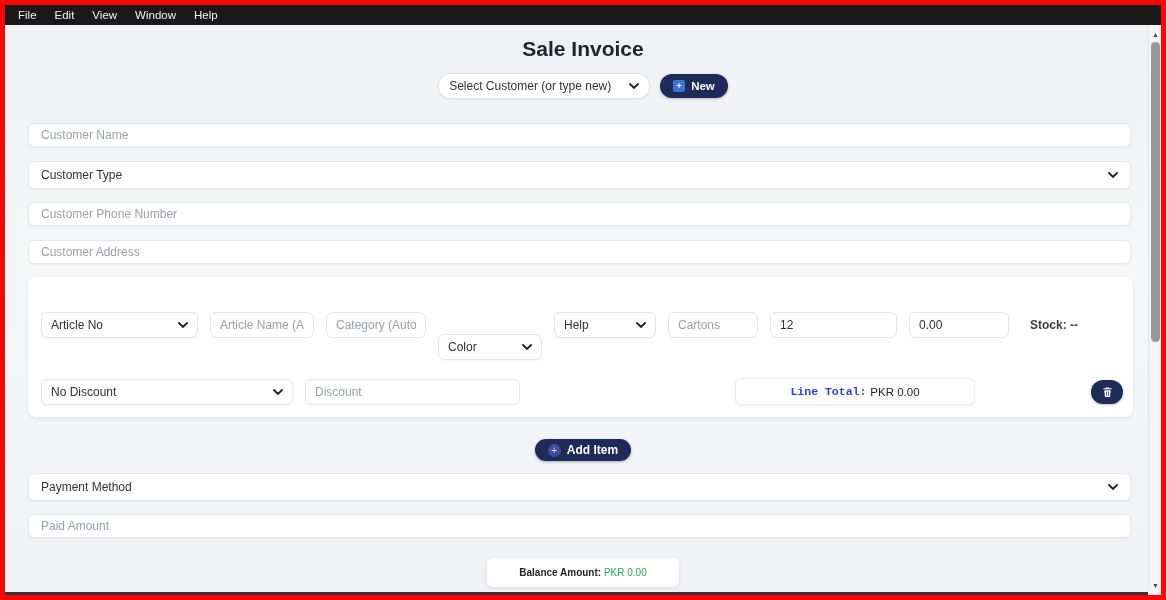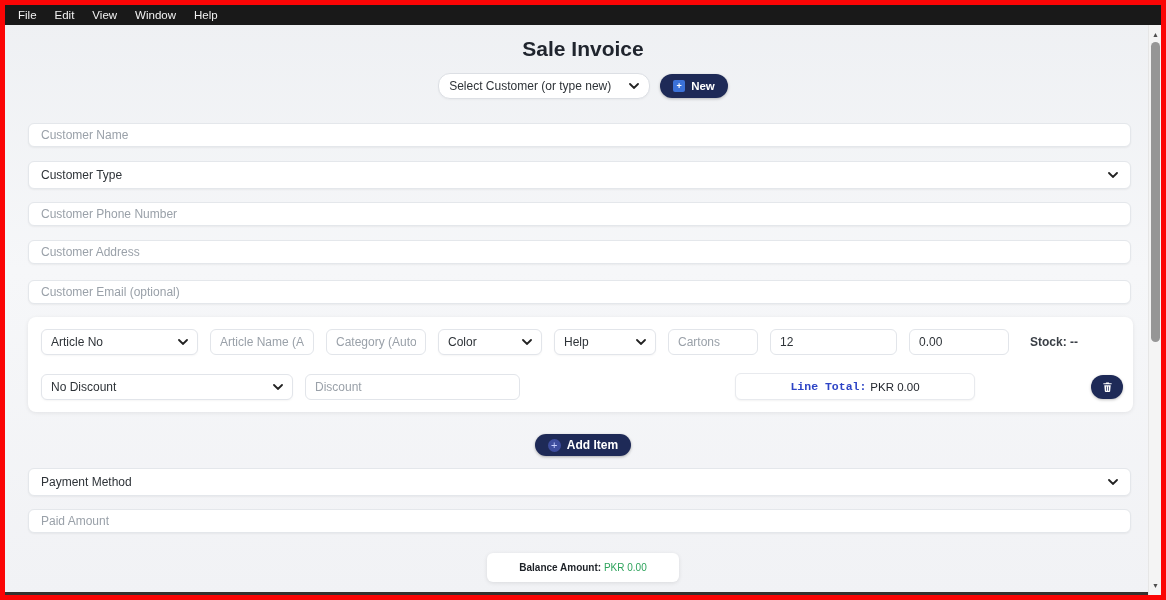--- a/index.html
+++ b/index.html
@@ -69,21 +69,21 @@
     box-shadow:0 1px 4px rgba(0,0,0,0.08); padding:12px 10px 12px 13px;
   }
   .item-row { display:flex; align-items:center; gap:12px; }
   .item-row2 { margin-top:18px; }
   .ctl {
     height:26px; background:#fff; border:1px solid #e2e5ea; border-radius:6px;
     font-size:12px; color:#2e3338; padding:0 9px; font-family:inherit;
   }
   .ctl-sel { display:flex; align-items:center; justify-content:space-between; box-shadow:0 1px 2px rgba(0,0,0,0.04); }
   .w-artno{width:157px;} .w-artname{width:104px;} .w-cat{width:100px;}
-  .w-color{width:104px;} .w-size{width:102px;} .w-cartons{width:90px;}
+  .w-color{width:104px;margin-top:45px;} .w-size{width:102px;} .w-cartons{width:90px;}
   .w-qty{width:127px;} .w-price{width:100px;}
   .w-nodisc{width:252px;} .w-disc{width:215px;}
   .stock-text { margin-left:auto; margin-right:45px; font-size:12px; font-weight:600; color:#3a3f46; white-space:nowrap; }
 
   .line-total {
     margin-left:auto; width:240px; height:27px; border:1px solid #e8eaee; border-radius:6px;
     display:flex; align-items:center; justify-content:center; gap:4px;
     font-size:11.5px; box-shadow:0 1px 2px rgba(0,0,0,0.05); background:#fff;
   }
   .line-total .lt-label { color:#2d44c6; font-weight:700;font-family:Liberation Mono, monospace; }
@@ -167,21 +167,20 @@
 
   <div class="field-select mt-type">
     <span>Customer Type</span>
     <svg class="chev" width="10" height="6" viewBox="0 0 10 6">
         <path d="M1 1l4 4 4-4" stroke="#222" stroke-width="1.8" fill="none" stroke-linecap="round"></path>
       </svg>
   </div>
 
   <input class="field mt-phone" type="text" placeholder="Customer Phone Number" style="">
   <input class="field mt-addr" type="text" placeholder="Customer Address" style="">
-  <input class="field mt-email" type="text" placeholder="Customer Email (optional)" style="">
 
   <div class="item-card">
     <div class="item-row">
       <div class="ctl ctl-sel w-artno">
         <span>Article No</span>
         <svg class="chev" width="10" height="6" viewBox="0 0 10 6">
             <path d="M1 1l4 4 4-4" stroke="#222" stroke-width="1.8" fill="none" stroke-linecap="round"></path>
           </svg>
       </div>
       <input class="ctl w-artname" type="text" placeholder="Article Name (Aut" style="">

